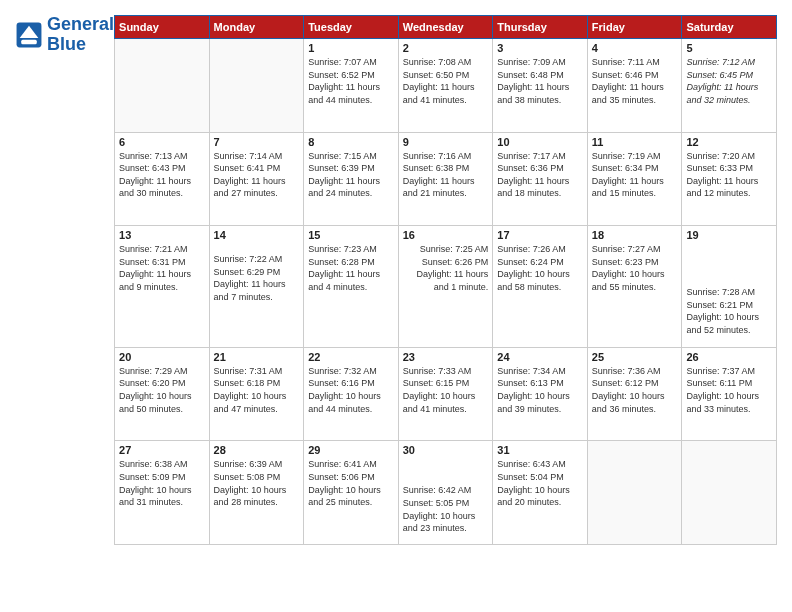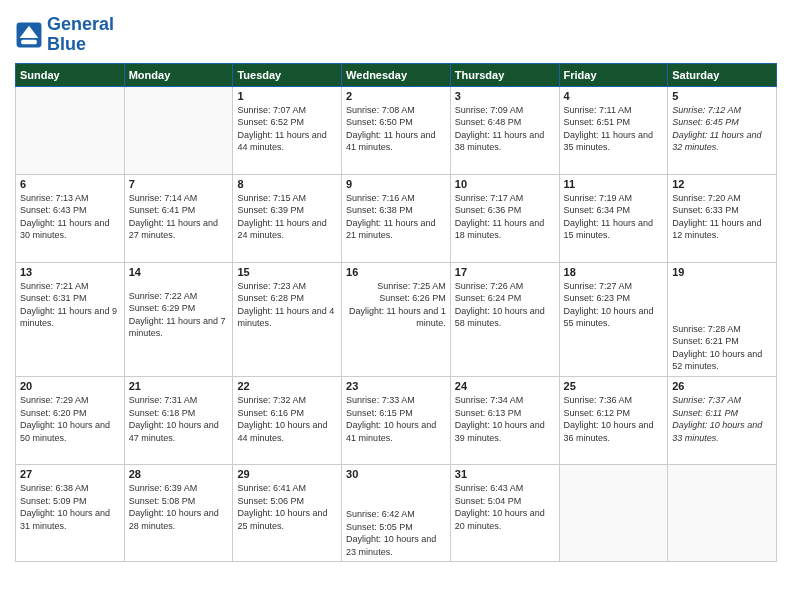--- a/index.html
+++ b/index.html
@@ -8,21 +8,21 @@
       height: 612px;
       font-family: Arial, sans-serif;
       background: #fff;
       overflow: hidden;
     }
     .page {
       width: 792px;
       height: 560px;
       padding: 15px;
       display: flex;
-      flex-direction: column;
+      flex-direction: row;
     }
     .header {
       display: flex;
       justify-content: space-between;
       align-items: flex-start;
       margin-bottom: 8px;
     }
     .logo {
       display: flex;
       align-items: center;
@@ -55,21 +55,21 @@
       color: #555;
     }
     .calendar {
       flex: 1;
       border: 1px solid #ccc;
       border-collapse: collapse;
       width: 100%;
       table-layout: fixed;
     }
     .calendar th {
-      background-color: #14532d;
+      background-color: #b91c1c;
       color: #fff;
       font-size: 11px;
       font-weight: bold;
       padding: 5px 4px;
       text-align: left;
       border: 1px solid #1a5fa8;
     }
     .calendar td {
       vertical-align: top;
       border: 1px solid #ccc;
@@ -150,21 +150,21 @@
           </td>
           <td>
             <span class="day-num">3</span>
             <div class="day-info" style="white-space: pre-line;">Sunrise: 7:09 AM
 Sunset: 6:48 PM
 Daylight: 11 hours and 38 minutes.</div>
           </td>
           <td>
             <span class="day-num">4</span>
             <div class="day-info" style="white-space: pre-line;">Sunrise: 7:11 AM
-Sunset: 6:51 PM
+Sunset: 6:46 PM
 Daylight: 11 hours and 35 minutes.</div>
           </td>
           <td>
             <span class="day-num">5</span>
             <div class="day-info" style="white-space: pre-line; font-style: italic;">Sunrise: 7:12 AM
 Sunset: 6:45 PM
 Daylight: 11 hours and 32 minutes.</div>
           </td>
         </tr>
         <tr>
@@ -287,21 +287,21 @@
 Daylight: 10 hours and 39 minutes.</div>
           </td>
           <td>
             <span class="day-num">25</span>
             <div class="day-info" style="white-space: pre-line;">Sunrise: 7:36 AM
 Sunset: 6:12 PM
 Daylight: 10 hours and 36 minutes.</div>
           </td>
           <td>
             <span class="day-num">26</span>
-            <div class="day-info" style="white-space: pre-line; font-style: italic;">Sunrise: 7:37 AM
+            <div class="day-info" style="white-space: pre-line;">Sunrise: 7:37 AM
 Sunset: 6:11 PM
 Daylight: 10 hours and 33 minutes.</div>
           </td>
         </tr>
         <tr>
           <td>
             <span class="day-num">27</span>
             <div class="day-info" style="white-space: pre-line;">Sunrise: 6:38 AM
 Sunset: 5:09 PM
 Daylight: 10 hours and 31 minutes.</div>

